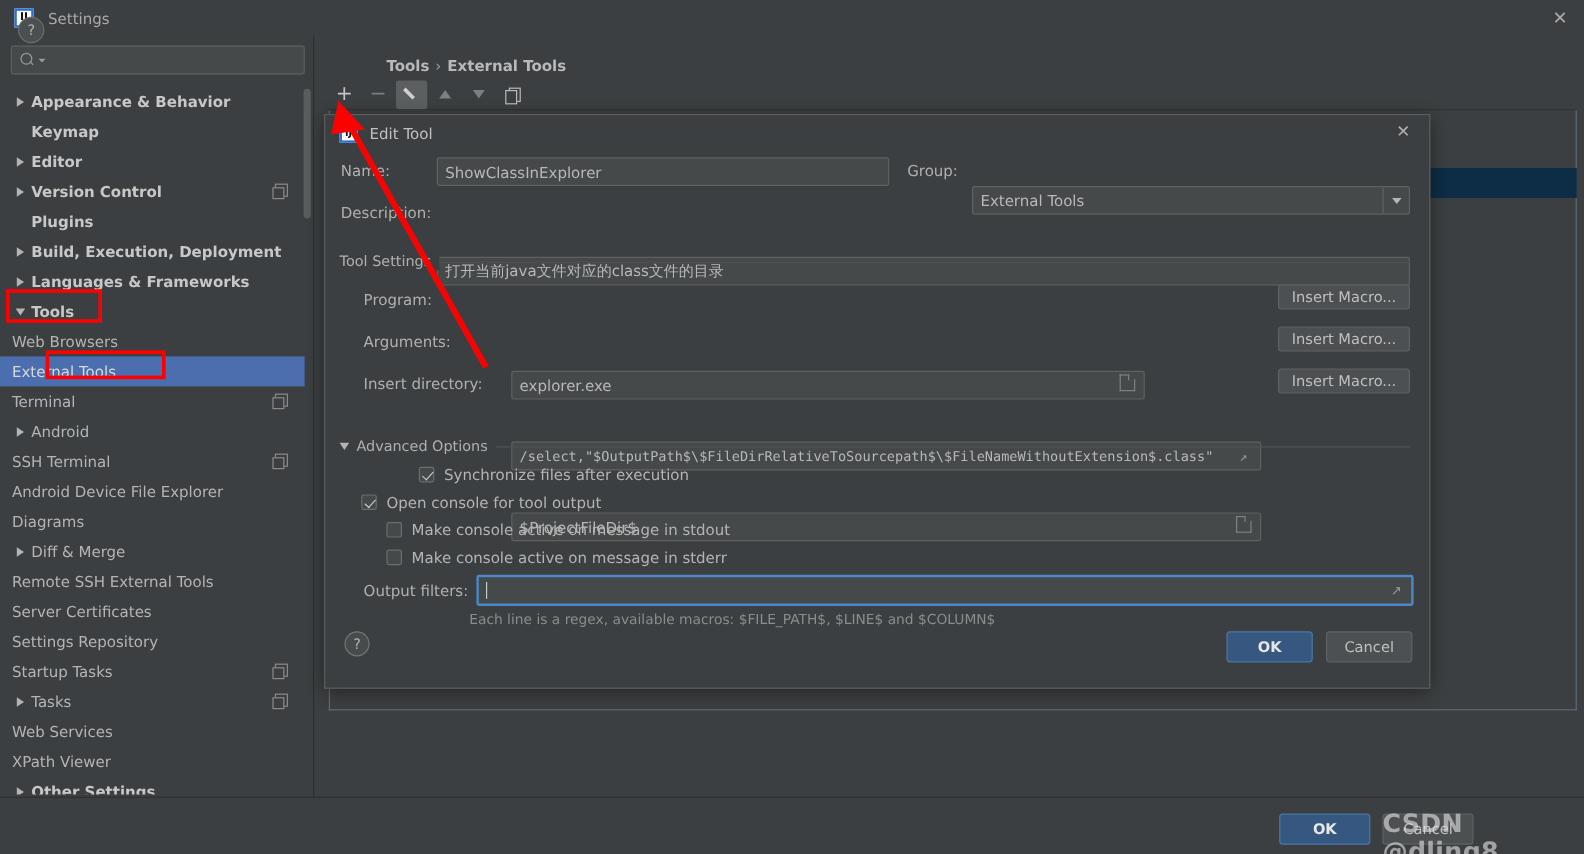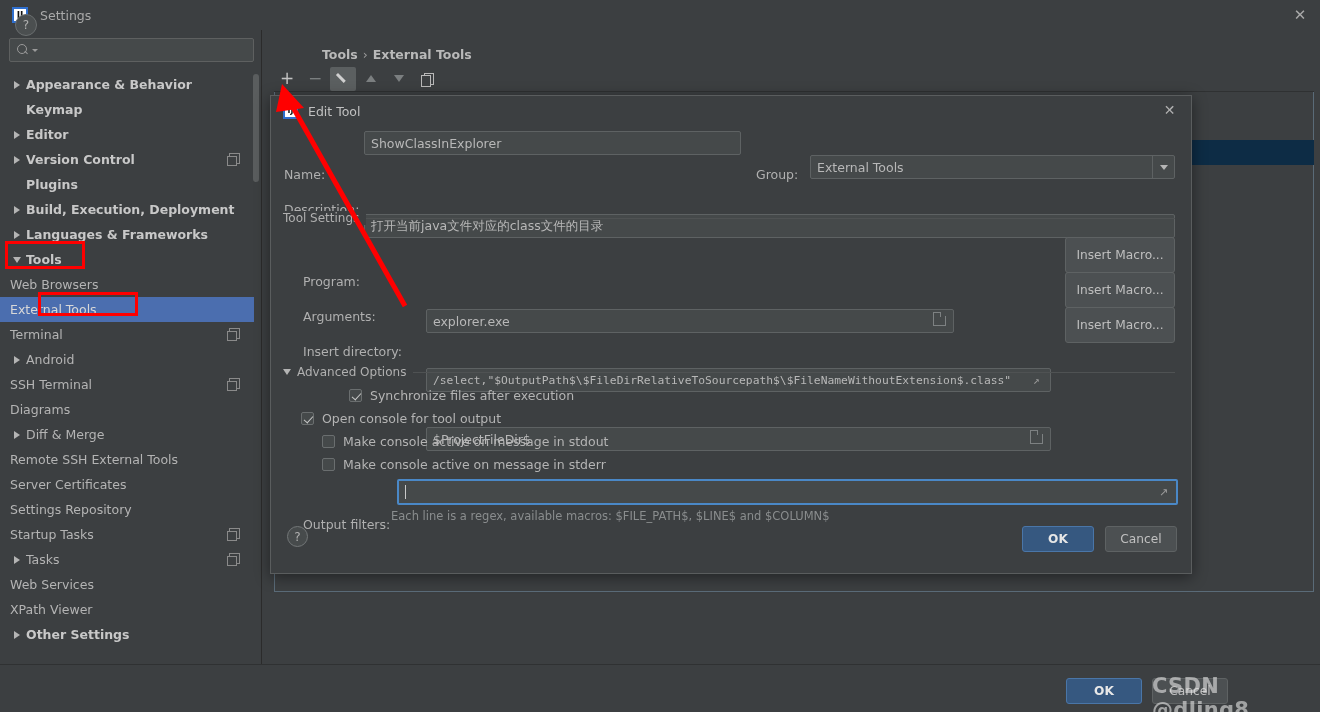--- a/index.html
+++ b/index.html
@@ -204,21 +204,21 @@
   }
   .dlg-title-text {
     margin-left: 10px; font-size: 12.5px; color: #c0c0c0;
   }
   .dlg-close {
     position: absolute; right: 14px; top: 7px;
     width: 15px; height: 15px; text-align: center;
     font-size: 14px; line-height: 15px; color: #b0b0b0;
   }
 
-  .row { position: absolute; display: flex; align-items: flex-start; margin-top: 32px; }
+  .row { position: absolute; display: flex; align-items: flex-start; }
   .lab { font-size: 12.5px; color: #b0b0b0; }
 
   .field {
     background: #45494a;
     border: 1px solid #5e6263;
     border-radius: 2px;
     height: 24px;
     display: flex; align-items: center;
     font-size: 12.5px; color: #b8b8b8;
     padding: 0 6px;
@@ -267,21 +267,21 @@
     font-size: 12px; color: #b0b0b0;
     display: flex; align-items: center;
   }
   .adv-twisty {
     width: 0; height: 0; margin-right: 6px;
     border-left: 4.5px solid transparent; border-right: 4.5px solid transparent;
     border-top: 6px solid #b4b4b4;
   }
 
   .btn {
-    height: 36px; min-width: 108px;
+    height: 21px; min-width: 108px;
     background: #4c5052; border: 1px solid #5e6263; border-radius: 3px;
     color: #bfbfbf; font-size: 12.2px;
     display: flex; align-items: center; justify-content: center;
   }
 
   .chk-row {
     position: absolute; display: flex; align-items: center;
     font-size: 12.5px; color: #b4b4b4;
   }
   .chk {
@@ -432,20 +432,23 @@
           <span class="lbl">Terminal</span>
           <span class="copy-badge"></span>
         </div>
         <div class="tree-row indent1b">
           <span class="twisty right"></span>
           <span class="lbl">Android</span>
         </div>
         <div class="tree-row indent1">
           <span class="lbl">SSH Terminal</span>
           <span class="copy-badge"></span>
+        </div>
+        <div class="tree-row indent1">
+          <span class="lbl">Android Device File Explorer</span>
         </div>
         <div class="tree-row indent1">
           <span class="lbl">Diagrams</span>
         </div>
         <div class="tree-row indent1b">
           <span class="twisty right"></span>
           <span class="lbl">Diff &amp; Merge</span>
         </div>
         <div class="tree-row indent1">
           <span class="lbl">Remote SSH External Tools</span>

